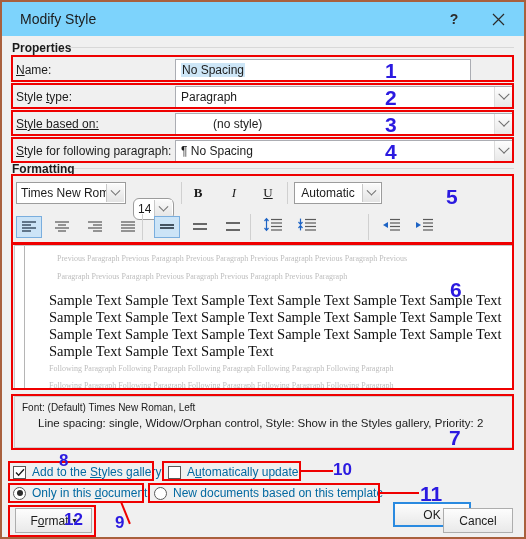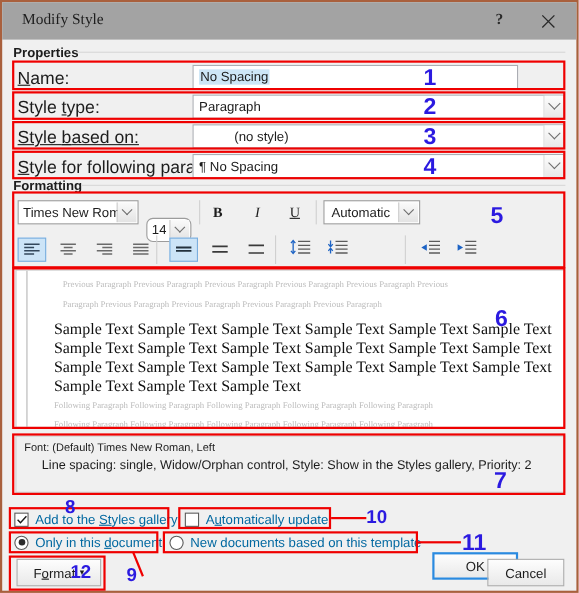--- a/index.html
+++ b/index.html
@@ -13,22 +13,21 @@
   }
   .window{
     position:absolute;left:0;top:0;width:526px;height:539px;
     box-sizing:border-box;
     border:2px solid #a9603d;
     background:#f0f0f0;
   }
   
   .titlebar{
     position:absolute;left:0;top:0;right:0;height:34px;
-    background:#a3a3a3;
-    font-family:Liberation Serif, serif;
+    background:#7dd3fc;
   }
   .title-text{
     position:absolute;left:18px;top:9px;
     font-size:14px;color:#1c1c1c;
   }
   .tb-btn{
     position:absolute;top:0;height:34px;width:44px;
     display:flex;align-items:center;justify-content:center;
     color:#2b2b2b;font-size:15px;
     cursor:default;
@@ -41,21 +40,21 @@
   .grp-label{
     position:absolute;font-size:12px;font-weight:bold;color:#1c1c1c;
     background:#f0f0f0;padding-right:5px;
   }
   .grp-rule{
     position:absolute;height:1px;background:#d8d8d8;
   }
 
   
   .lbl{
-    position:absolute;font-size:16px;color:#1c1c1c;white-space:nowrap;
+    position:absolute;font-size:12px;color:#1c1c1c;white-space:nowrap;
   }
   .lbl u{text-decoration:underline;}
 
   .field{
     position:absolute;box-sizing:border-box;
     background:#ffffff;border:1px solid #abadb3;
     height:22px;
   }
   .field .val{
     position:absolute;left:5px;top:3px;font-size:12px;color:#1c1c1c;

